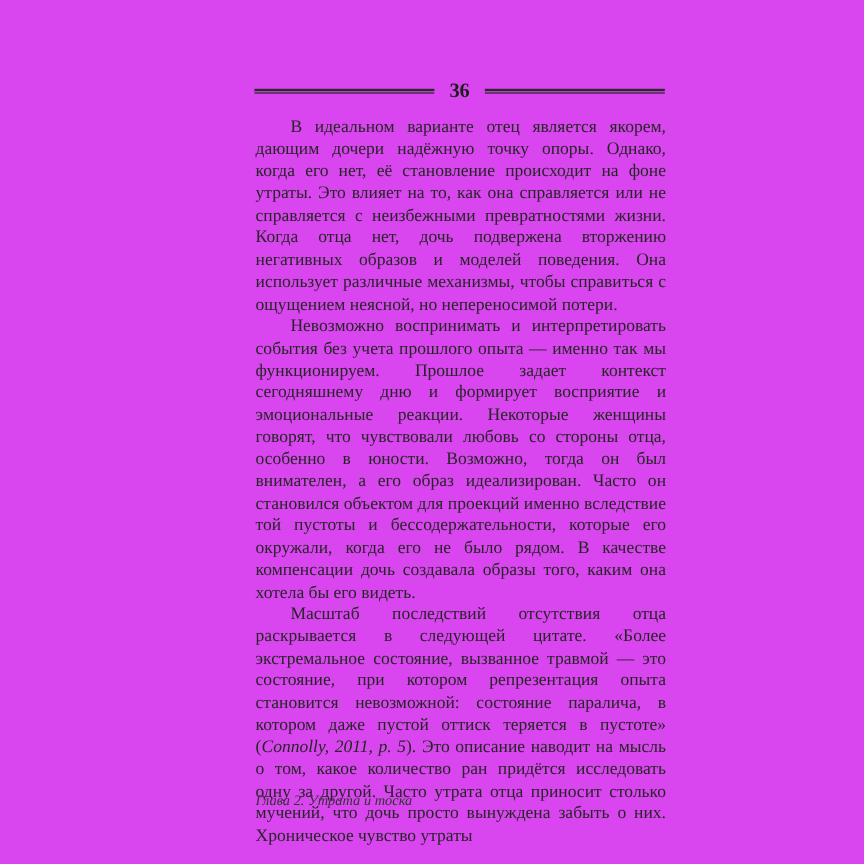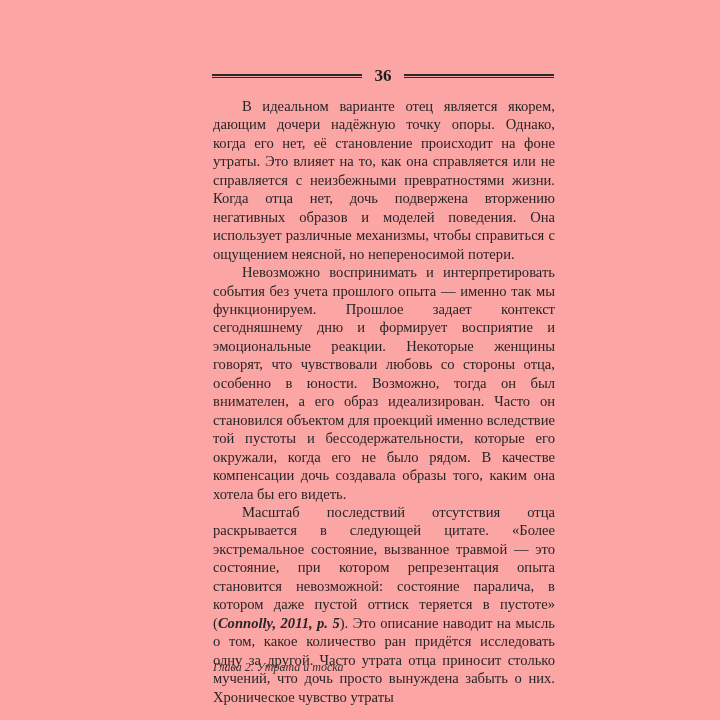--- a/index.html
+++ b/index.html
@@ -12,21 +12,21 @@
     height: 720px;
     position: relative;
     overflow: hidden;
     font-family: "Liberation Serif", "DejaVu Serif", serif;
     color: #222222;
   }
   .page {
     position: absolute;
     left: 0; top: 0;
     width: 720px; height: 720px;
-    background: #fca5a5;
+    background: #d946ef;
   }
   .header {
     position: absolute;
     left: 212px;
     top: 64px;
     width: 342px;
     height: 24px;
   }
   .rule {
     position: absolute;
@@ -58,21 +58,20 @@
     line-height: 18.45px;
     text-align: justify;
     color: #262626;
   }
   .body-text p {
     margin: 0;
     text-indent: 29px;
   }
   .body-text em {
     font-style: italic;
-    font-weight: bold;
   }
   .footer {
     position: absolute;
     left: 213px;
     top: 660px;
     font-size: 12px;
     font-style: italic;
     color: #333333;
   }
 </style>

